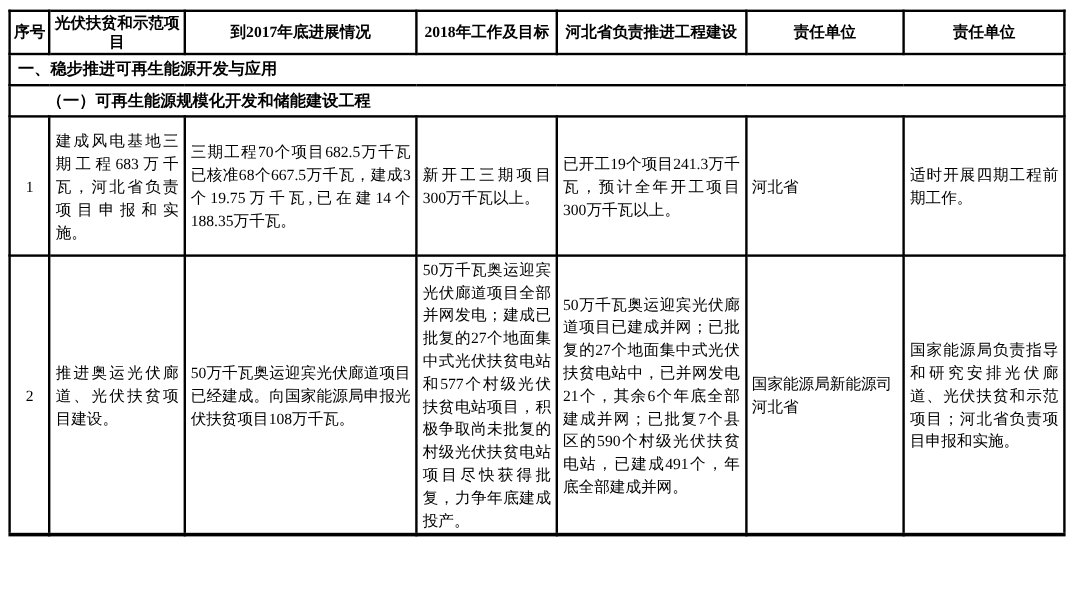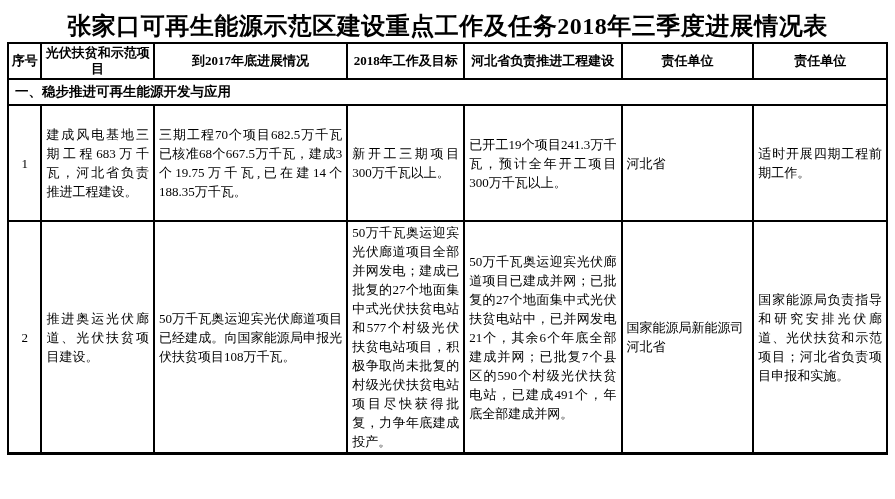--- a/index.html
+++ b/index.html
@@ -88,21 +88,20 @@
   col.w-2018  { width: 13.3%; }
   col.w-cur   { width: 17.9%; }
   col.w-unit  { width: 15.0%; }
   col.w-div   { width: 15.2%; }
 </style>
 </head>
 <body>
 
 <div class="page">
 
-  <h1 class="title">张家口可再生能源示范区建设重点工作及任务2018年三季度进展情况表</h1>
 
 
   <table class="report">
     <colgroup>
       <col class="w-no">
         <col class="w-task">
         <col class="w-2017">
         <col class="w-2018">
       <col class="w-cur">
         <col class="w-unit">
@@ -116,23 +115,26 @@
         <th>2018年工作及目标</th>
         <th>河北省负责推进工程建设</th>
         <th>责任单位</th>
         <th>责任单位</th>
       </tr>
     </thead>
     <tbody>
       <tr class="section-row">
         <td colspan="7">一、稳步推进可再生能源开发与应用</td>
       </tr>
+      <tr class="section-row sub">
+        <td colspan="7">（一）可再生能源规模化开发和储能建设工程</td>
+      </tr>
       <tr class="data-row row1">
         <td class="c-no">1</td>
-        <td>建成风电基地三期工程683万千瓦，河北省负责推进工程建设。</td>
+        <td>建成风电基地三期工程683万千瓦，河北省负责项目申报和实施。</td>
         <td>三期工程70个项目682.5万千瓦已核准68个667.5万千瓦，建成3个19.75万千瓦,已在建14个188.35万千瓦。</td>
         <td>新开工三期项目300万千瓦以上。</td>
         <td>已开工19个项目241.3万千瓦，预计全年开工项目300万千瓦以上。</td>
         <td class="c-unit">河北省</td>
         <td>适时开展四期工程前期工作。</td>
       </tr>
       <tr class="data-row row2">
         <td class="c-no">2</td>
         <td>推进奥运光伏廊道、光伏扶贫项目建设。</td>
         <td>50万千瓦奥运迎宾光伏廊道项目已经建成。向国家能源局申报光伏扶贫项目108万千瓦。</td>

